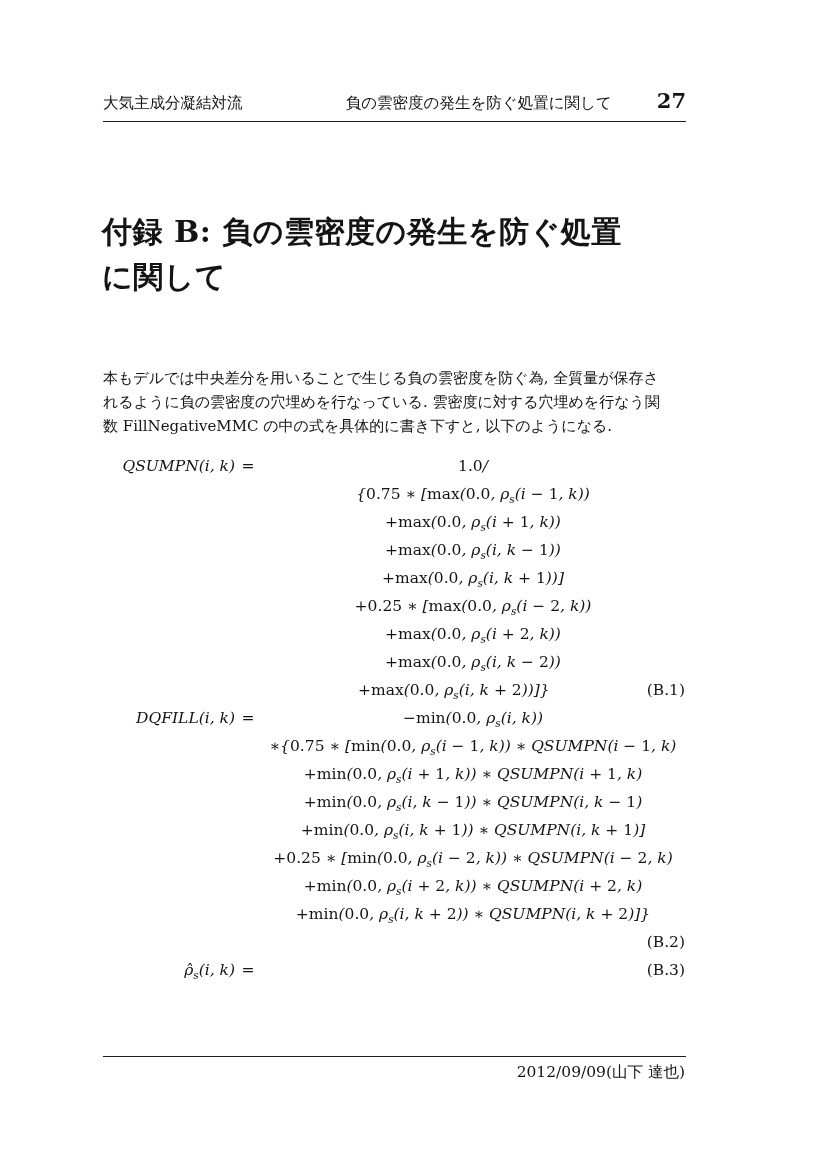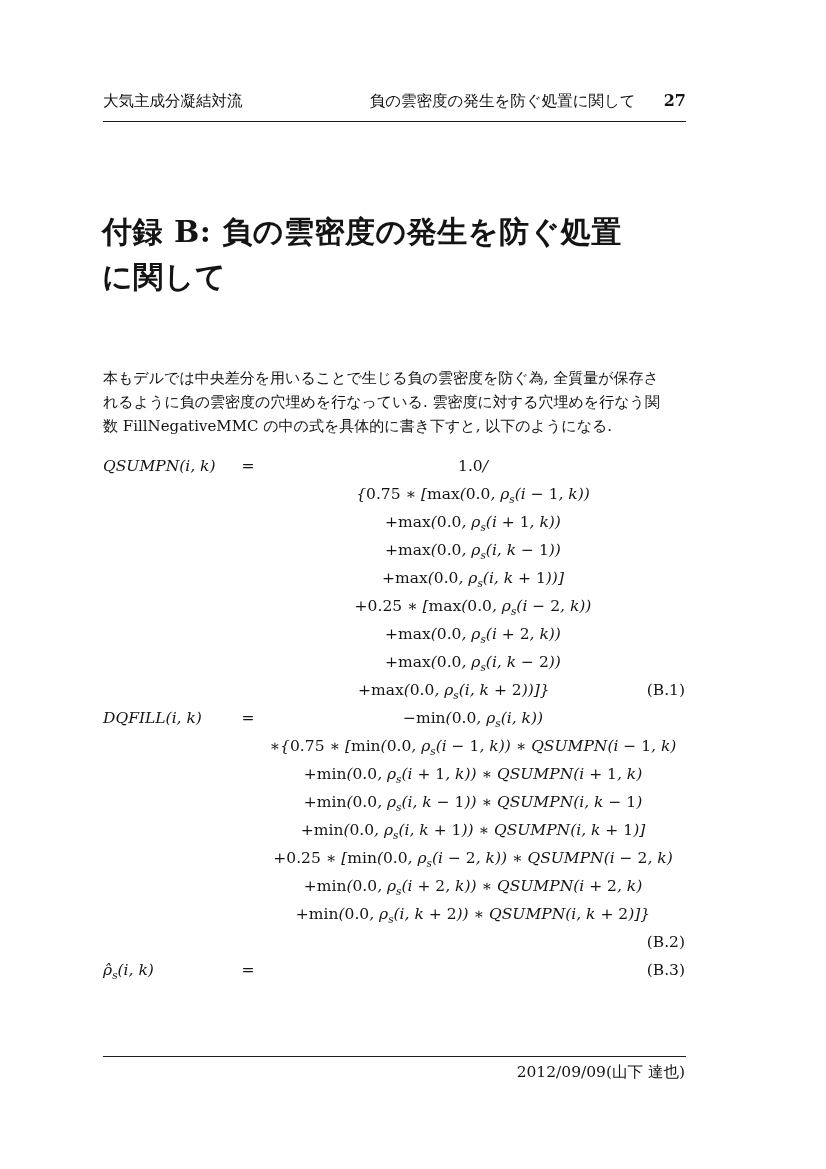--- a/index.html
+++ b/index.html
@@ -14,22 +14,22 @@
   .page { position: absolute; inset: 0; }
 
   
   .header {
     position: absolute; left: 103px; right: 140px; top: 90px;
     display: flex; align-items: baseline;
     font-size: 15.5px; line-height: 22px;
   }
   .header-left { flex: 0 0 auto; text-align: right; }
   .header-spacer { flex: 1 1 auto; }
-  .header-right { display: flex; align-items: baseline; gap: 28px; }
-  .page-number { font-weight: bold; font-size: 16px; }
+  .header-right { display: flex; align-items: baseline; gap: 12px; }
+  .page-number { font-weight: bold; font-size: 21px; margin-left: 33px; }
   .rule {
     position: absolute; left: 103px; right: 140px;
     border-top: 1.5px solid #1c1c1c; height: 0;
   }
   .rule-header { top: 121px; }
   .rule-footer { top: 1056px; }
 
   
   .doc-title {
     position: absolute; left: 102px; top: 209px; width: 600px;
@@ -49,21 +49,21 @@
     position: absolute; left: 103px; top: 452px; width: 582px;
     font-size: 15.5px;
   }
   .eq-row {
     display: grid;
     grid-template-columns: 132px 26px 1fr auto;
     height: 28px;
     align-items: center;
   }
   .cell { display: block; white-space: nowrap; }
-  .lhs { text-align: left; }
+  .lhs { text-align: right; }
   .rel { text-align: center; }
   .rhs { text-align: center; }
   .tag { text-align: right; }
   .math { font-style: italic; }
   .math .rm { font-style: normal; }
   .math sub { font-size: 68%; line-height: 0; }
 
   
   .footer-text {
     position: absolute; right: 141px; top: 1061px;

